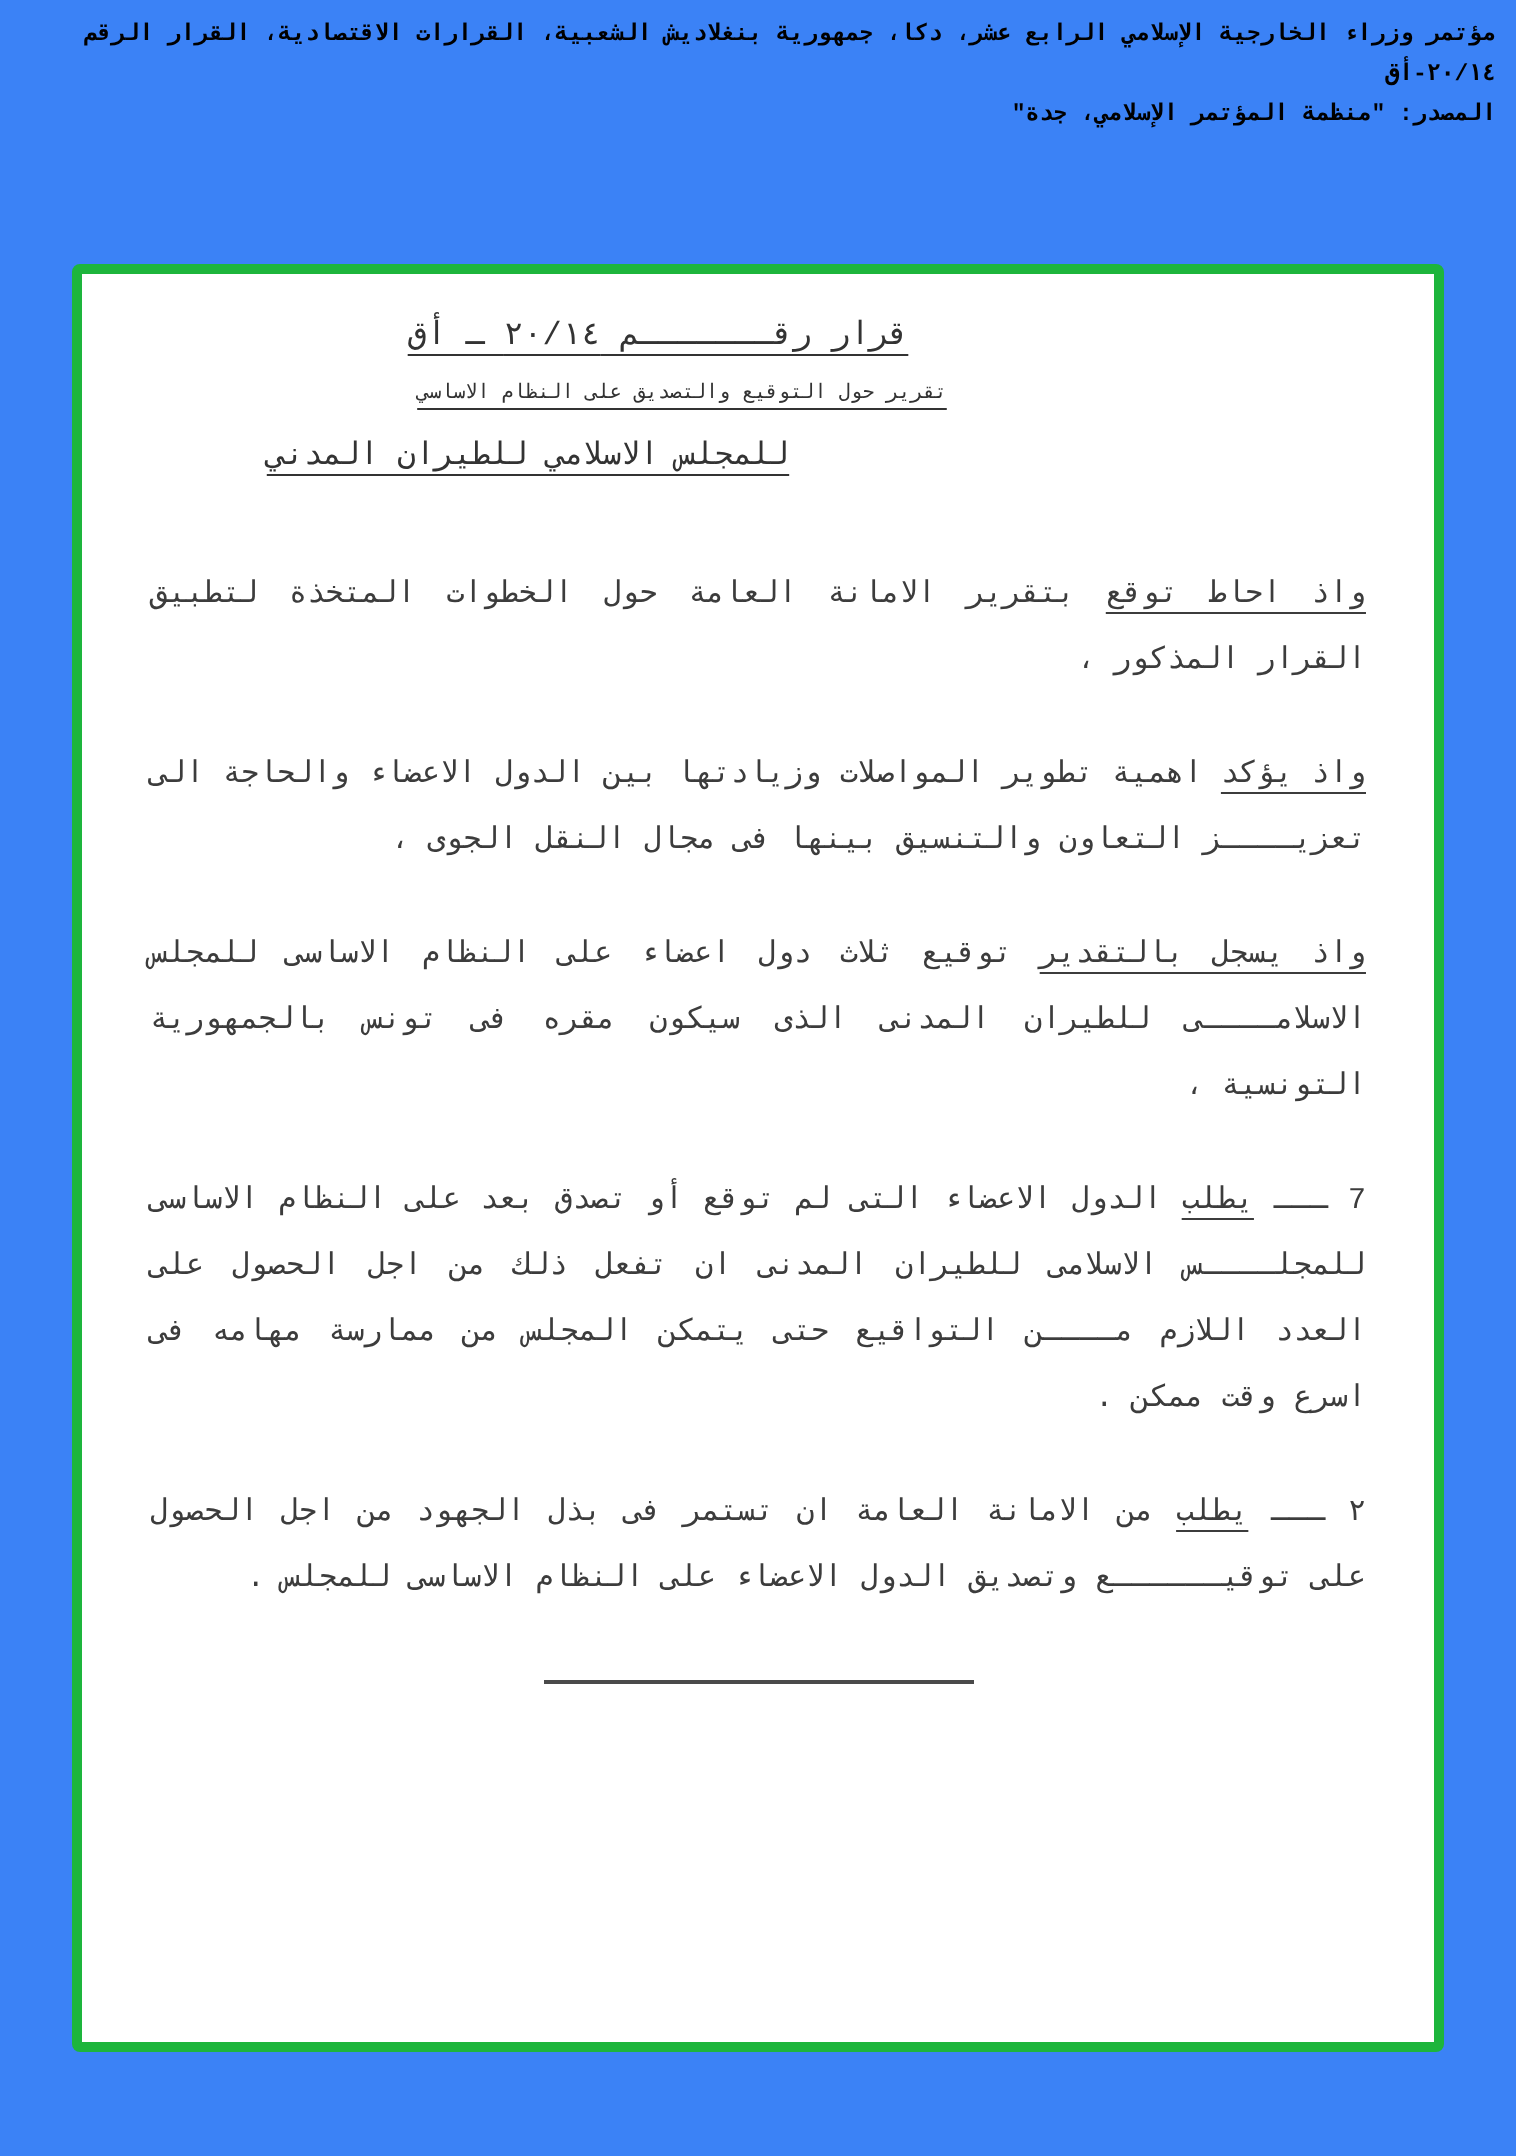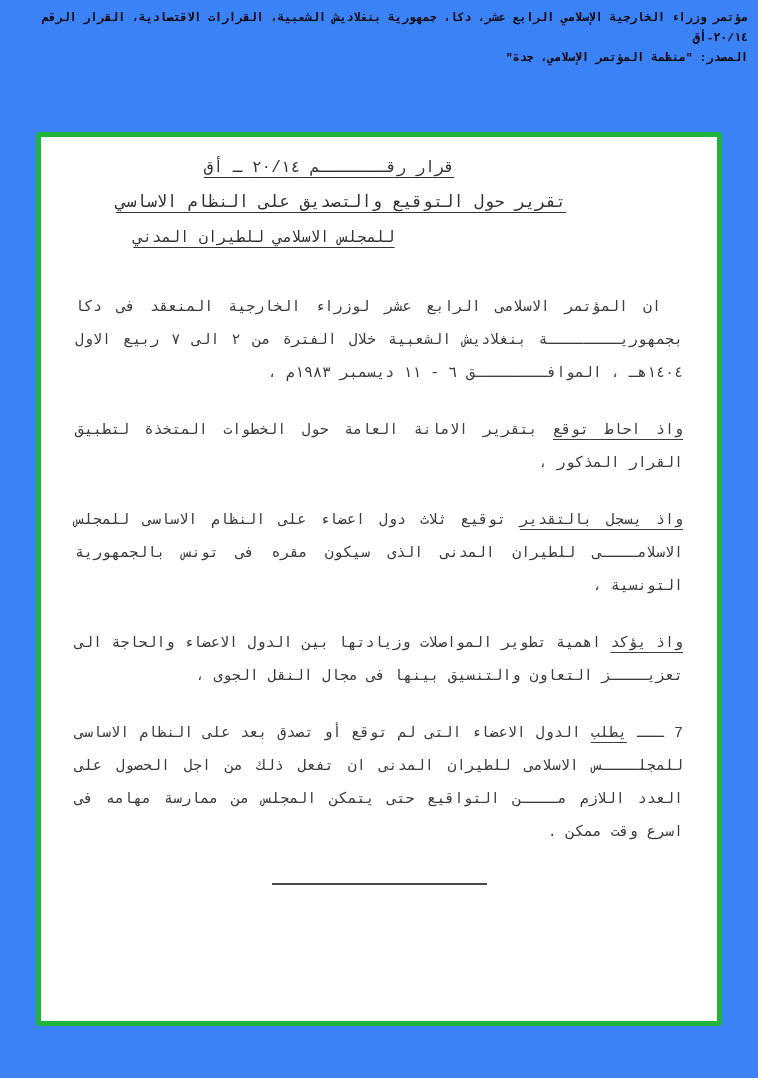--- a/index.html
+++ b/index.html
@@ -47,21 +47,21 @@
     direction: rtl;
     color: #3c3c3c;
     font-size: 15px;
   }
 
   .u { text-decoration: underline; text-underline-offset: 5px; }
 
   .title-block { text-align: center; margin-top: 6px; margin-bottom: 42px; color: #333333; }
   .title-block .t { margin-bottom: 11px; line-height: 1.45; letter-spacing: 0.5px; }
   .t1 { transform: translateX(-50px); font-size: 16px; }
-  .t2 { transform: translateX(-38px); font-size: 17px; }
+  .t2 { transform: translateX(-38px); font-size: 10px; }
   .t3 { transform: translateX(-115px); font-size: 15.5px; }
 
   .para {
     margin: 0 0 24px 0;
     line-height: 33px;
     text-align: justify;
   }
   .indent { text-indent: 22px; }
 
   .num { letter-spacing: 1px; }
@@ -85,45 +85,47 @@
 
   <div class="doc-frame">
     <div class="doc-body">
 
       <div class="title-block">
         <div class="t t1 u">قرار رقـــــــم ٢٠/١٤ ـ أق</div>
         <div class="t t2 u">تقرير حول التوقيع والتصديق على النظام الاساسي</div>
         <div class="t t3 u">للمجلس الاسلامي للطيران المدني</div>
       </div>
 
-      <p class="para indent">
-        <span>ان المؤتمر الاسلامى الرابع عشر لوزراء الخارجية المنعقد فى دكا بجمهوريــــــــة بنغلاديش الشعبية خلال الفترة من ٢ الى ٧ ربيع الاول ١٤٠٤هـ ، الموافــــــــق ٦ - ١١ ديسمبر ١٩٨٣م ،</span>
-      </p>
 
 
       <p class="para">
         <span class="u">واذ احاط توقع</span>
         <span>بتقرير الامانة العامة حول الخطوات المتخذة لتطبيق القرار المذكور ،</span>
       </p>
 
       <p class="para">
-        <span class="u">واذ يسجل بالتقدير</span>
-        <span>توقيع ثلاث دول اعضاء على النظام الاساسى للمجلس الاسلامــــى للطيران المدنى الذى سيكون مقره فى تونس بالجمهورية التونسية ،</span>
+        <span class="u">واذ يؤكد</span>
+        <span>اهمية تطوير المواصلات وزيادتها بين الدول الاعضاء والحاجة الى تعزيــــز التعاون والتنسيق بينها فى مجال النقل الجوى ،</span>
       </p>
 
       <p class="para">
-        <span class="u">واذ يؤكد</span>
-        <span>اهمية تطوير المواصلات وزيادتها بين الدول الاعضاء والحاجة الى تعزيــــز التعاون والتنسيق بينها فى مجال النقل الجوى ،</span>
+        <span class="u">واذ يسجل بالتقدير</span>
+        <span>توقيع ثلاث دول اعضاء على النظام الاساسى للمجلس الاسلامــــى للطيران المدنى الذى سيكون مقره فى تونس بالجمهورية التونسية ،</span>
       </p>
 
       <p class="para">
         <span class="num">7 ـــ</span>
         <span class="u">يطلب</span>
         <span>الدول الاعضاء التى لم توقع أو تصدق بعد على النظام الاساسى للمجلــــس الاسلامى للطيران المدنى ان تفعل ذلك من اجل الحصول على العدد اللازم مــــن التواقيع حتى يتمكن المجلس من ممارسة مهامه فى اسرع وقت ممكن .</span>
       </p>
 
+      <p class="para">
+        <span class="num">٢ ـــ</span>
+        <span class="u">يطلب</span>
+        <span>من الامانة العامة ان تستمر فى بذل الجهود من اجل الحصول على توقيــــــع وتصديق الدول الاعضاء على النظام الاساسى للمجلس .</span>
+      </p>
 
       <div class="end-rule"></div>
 
     </div>
   </div>
 
 </div>
 
 </body></html>

